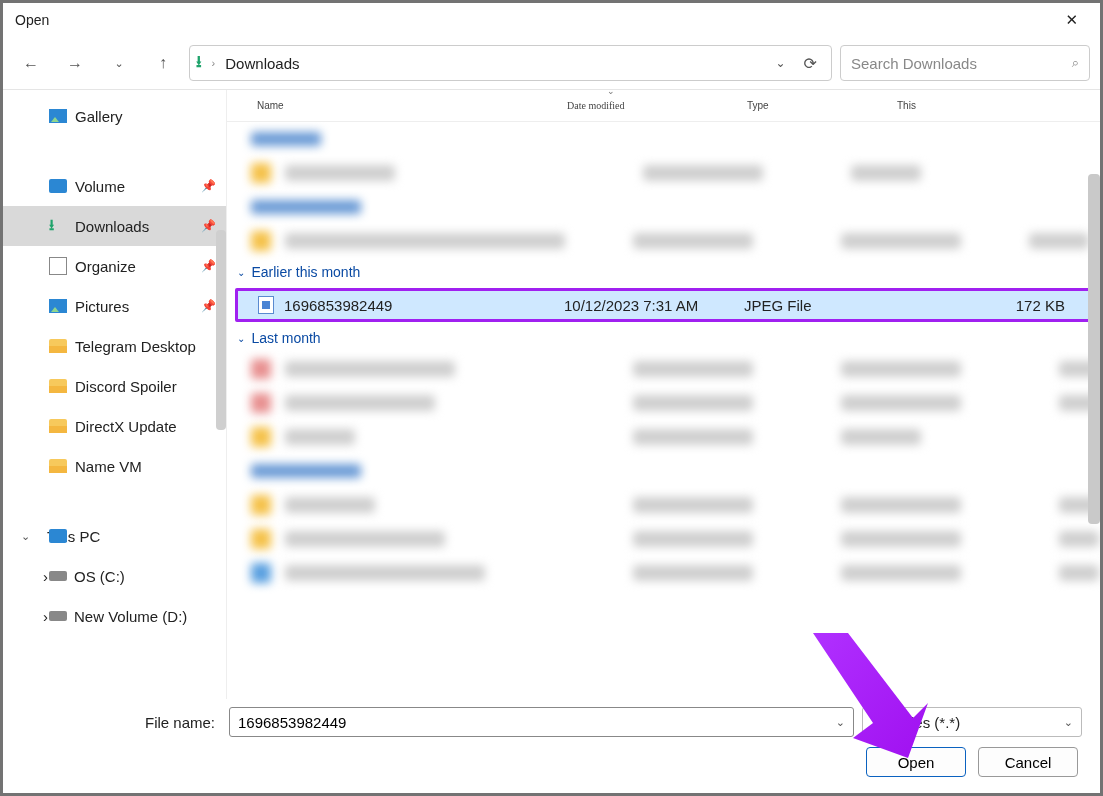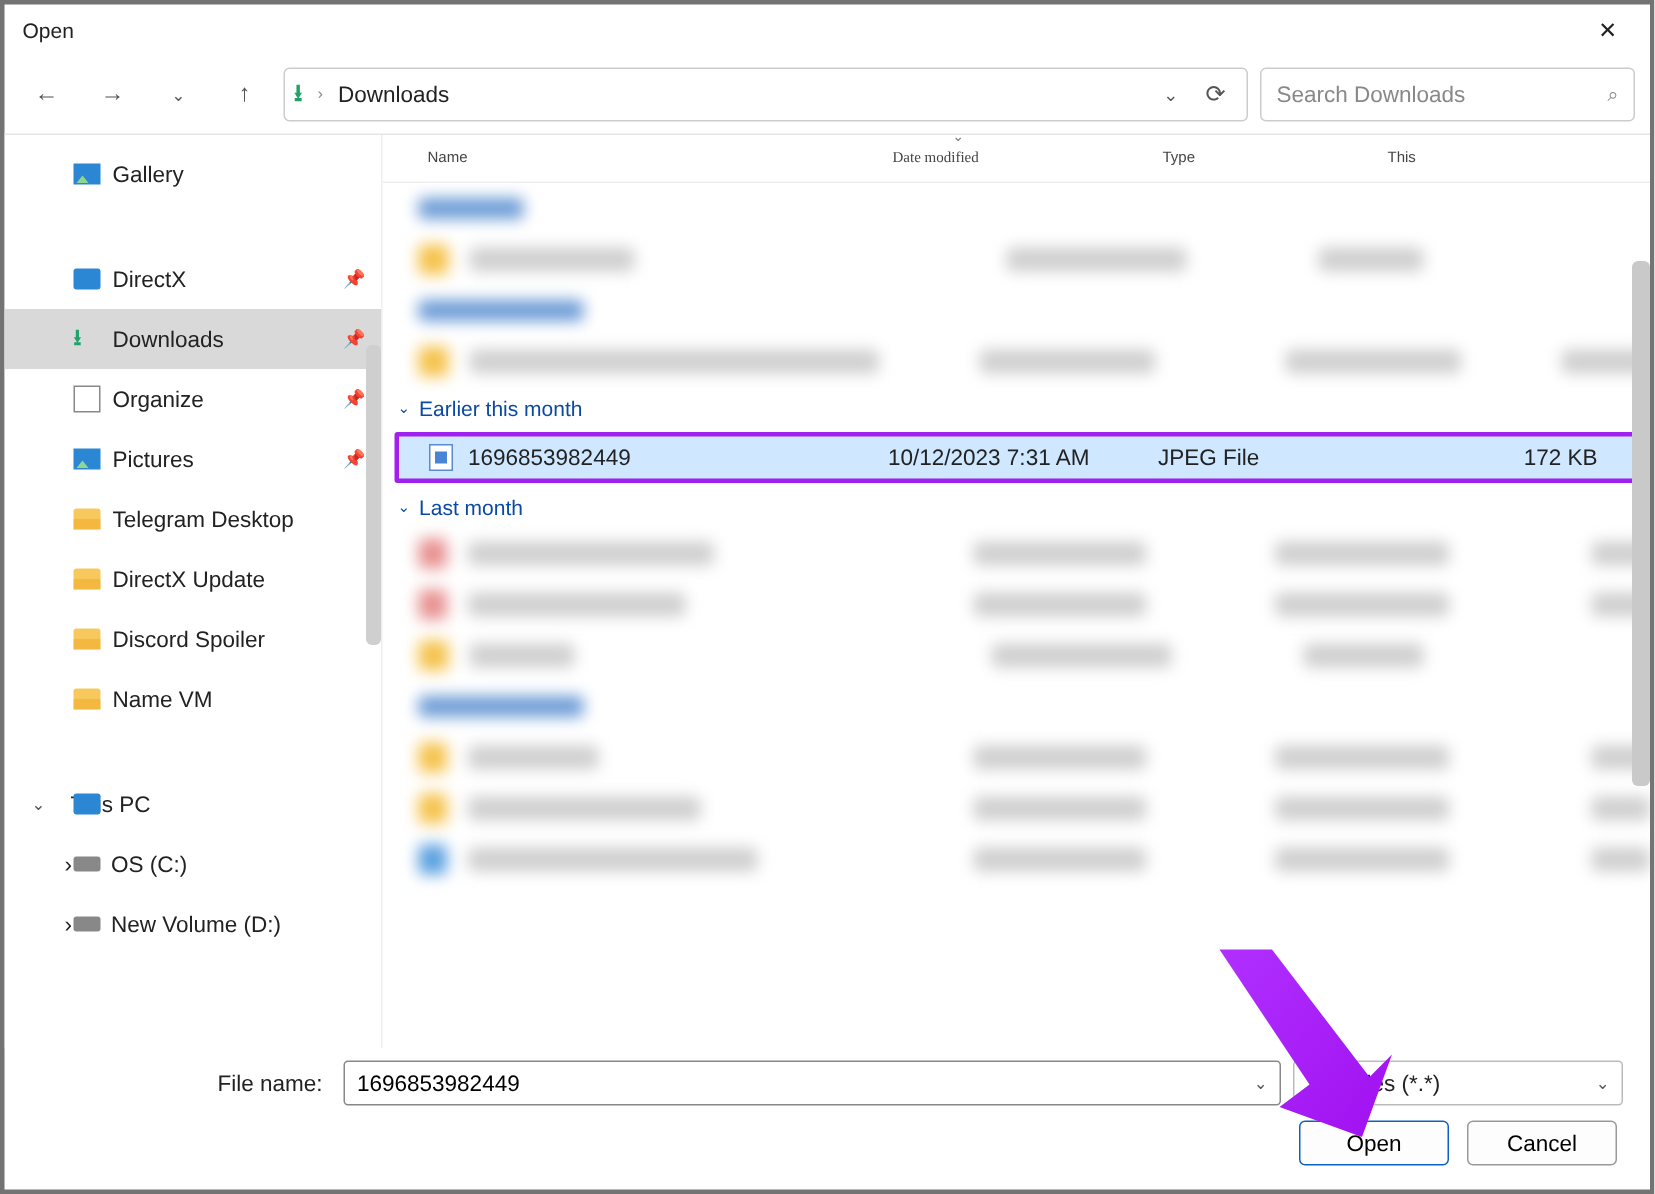--- a/index.html
+++ b/index.html
@@ -28,21 +28,21 @@
 .searchbox { width: 250px; height: 36px; border: 1px solid #ccc; border-radius: 4px; display: flex; align-items: center; padding: 0 10px; color: #888; font-size: 15px; justify-content: space-between; }
 
 
 .toolrow { height: 40px; display: flex; align-items: center; padding: 0 14px; gap: 28px; }
 .toollink { color: #0a4aa3; font-size: 15px; display: flex; align-items: center; gap: 4px; }
 .tool-right { margin-left: auto; display: flex; align-items: center; gap: 22px; color: #333; }
 .help-circle { width: 22px; height: 22px; border-radius: 50%; background: #0b79d0; color: #fff; display: flex; align-items: center; justify-content: center; font-size: 14px; }
 
 
 .main { flex: 1; display: flex; overflow: hidden; border-top: 1px solid #e5e5e5; }
-.sidebar { width: 252px; background: #fff; overflow-y: auto; border-right: 1px solid #eee; position: relative; }
+.sidebar { width: 224px; background: #fff; overflow-y: auto; border-right: 1px solid #eee; position: relative; }
 .sidebar-scroll { position:absolute; right:0; top:0; width:10px; height:100%; }
 .sidebar-thumb { position:absolute; right:0; top:140px; width:10px; height:200px; background:#cfcfcf; border-radius:4px; }
 
 .side-item { display: flex; align-items: center; height: 40px; padding: 0 10px 0 46px; font-size: 15px; color: #222; position: relative; }
 .side-item .ico { position: absolute; left: 46px; width: 18px; }
 .side-item .lbl { margin-left: 26px; }
 .side-item.selected { background: #d9d9d9; }
 .side-item .pin { margin-left: auto; color: #888; font-size: 12px; }
 .side-group-top { margin-top: 6px; }
 .side-spacer { height: 30px; }
@@ -139,21 +139,21 @@
   <div class="main">
     <div class="sidebar">
       <div class="side-item side-group-top">
         <span class="ico pic-ico"></span>
         <span class="lbl">Gallery</span>
       </div>
       <div class="side-spacer"></div>
 
       <div class="side-item">
         <span class="ico monitor-ico"></span>
-        <span class="lbl">DirectX</span>
+        <span class="lbl">Volume</span>
         <span class="pin">📌</span>
       </div>
       <div class="side-item selected">
         <span class="ico dl-ico">⭳</span>
         <span class="lbl">Downloads</span>
         <span class="pin">📌</span>
       </div>
       <div class="side-item">
         <span class="ico doc-ico"></span>
         <span class="lbl">Organize</span>
@@ -163,25 +163,25 @@
         <span class="ico pic-ico"></span>
         <span class="lbl">Pictures</span>
         <span class="pin">📌</span>
       </div>
       <div class="side-item">
         <span class="ico folder-ico"></span>
         <span class="lbl">Telegram Desktop</span>
       </div>
       <div class="side-item">
         <span class="ico folder-ico"></span>
+        <span class="lbl">Discord Spoiler</span>
+      </div>
+      <div class="side-item">
+        <span class="ico folder-ico"></span>
         <span class="lbl">DirectX Update</span>
-      </div>
-      <div class="side-item">
-        <span class="ico folder-ico"></span>
-        <span class="lbl">Discord Spoiler</span>
       </div>
       <div class="side-item">
         <span class="ico folder-ico"></span>
         <span class="lbl">Name VM</span>
       </div>
 
       <div class="side-spacer"></div>
 
       <div class="side-item side-tree">
         <span class="chev">⌄</span>

